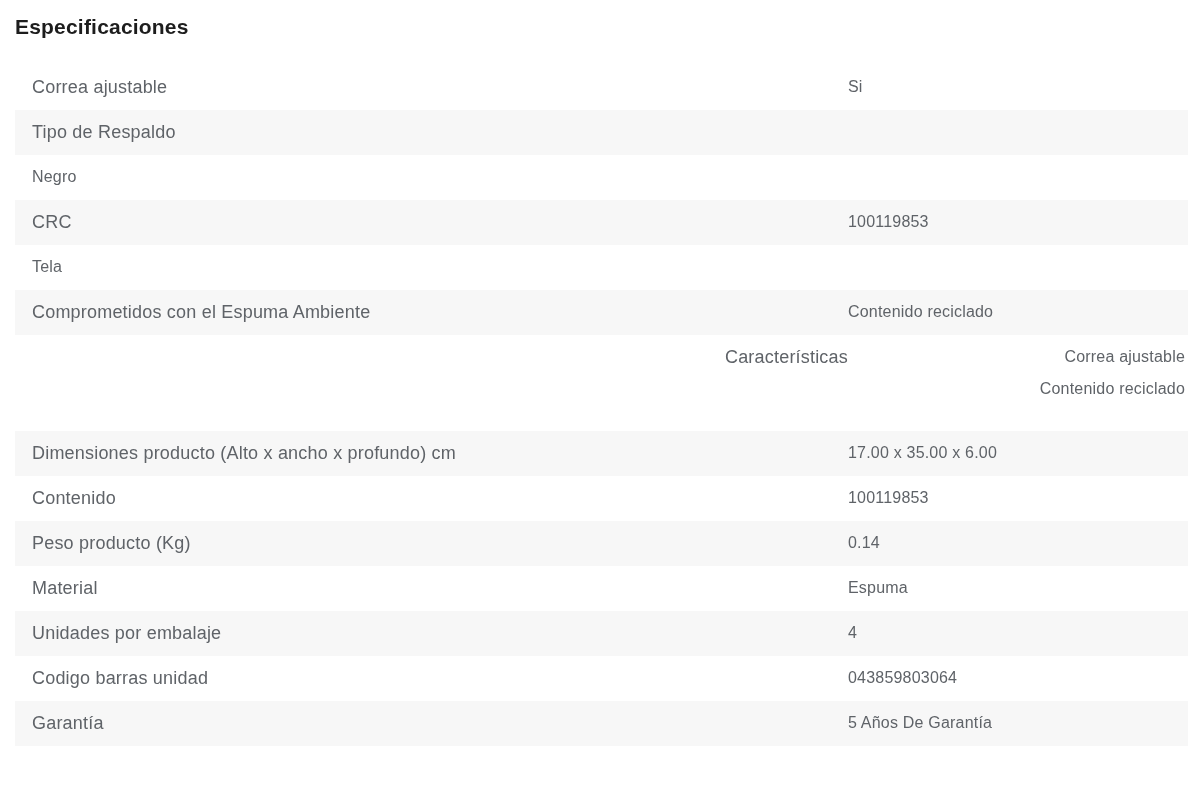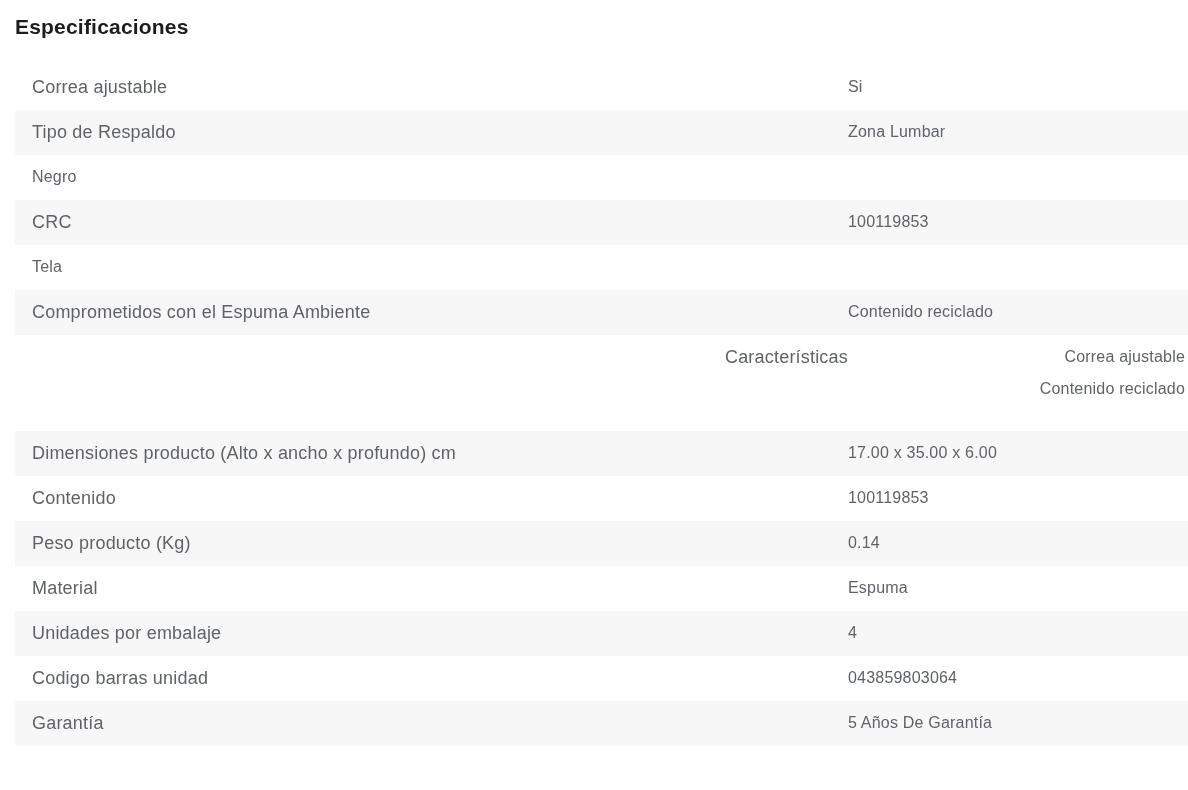--- a/index.html
+++ b/index.html
@@ -71,23 +71,20 @@
   <div class="spec-table">
   <div class="spec-row">
     <div class="spec-label">Correa ajustable</div>
     <div class="spec-value">
           <div>Si</div>
         </div>
   </div>
 
   <div class="spec-row">
     <div class="spec-label">Tipo de Respaldo</div>
-    <div class="spec-value">
-          <div>Zona Lumbar</div>
-        </div>
   </div>
 
   <div class="spec-row">
     <div class="spec-value">
           <div>Negro</div>
         </div>
   </div>
 
   <div class="spec-row">
     <div class="spec-label">CRC</div>

